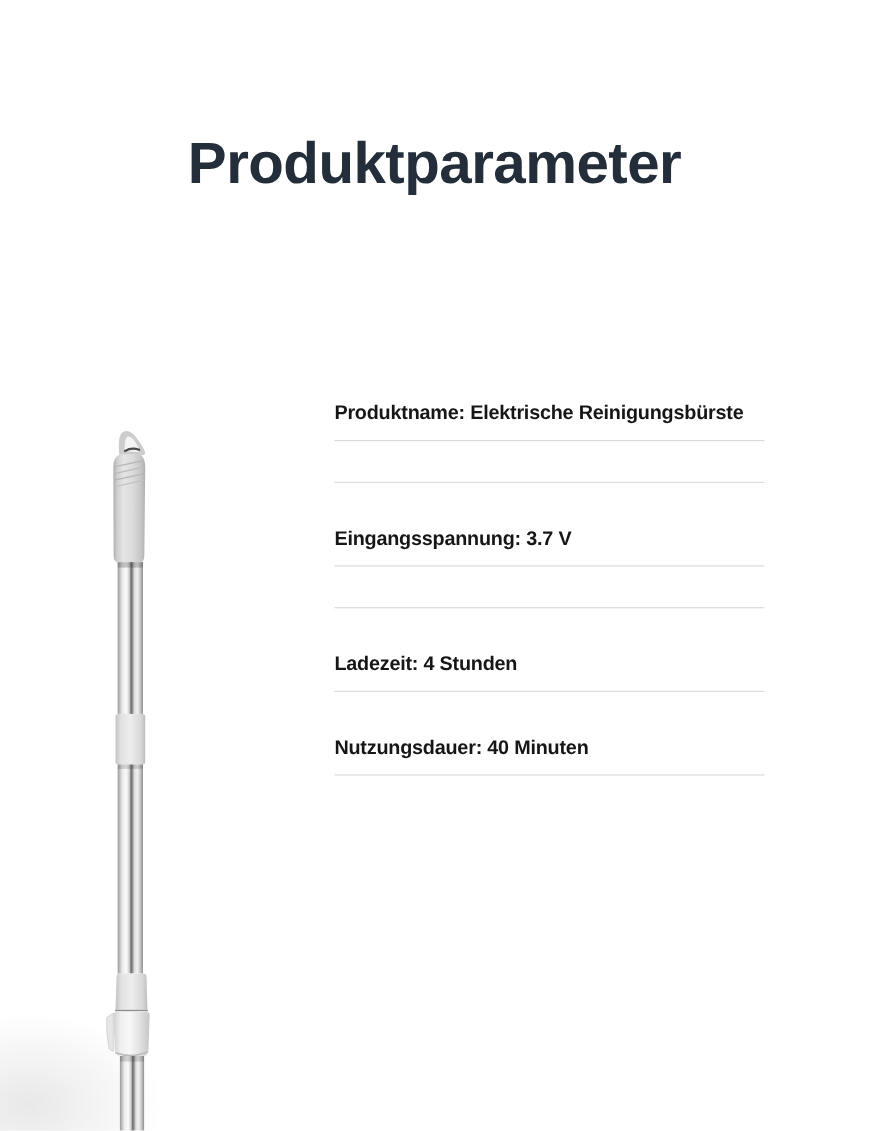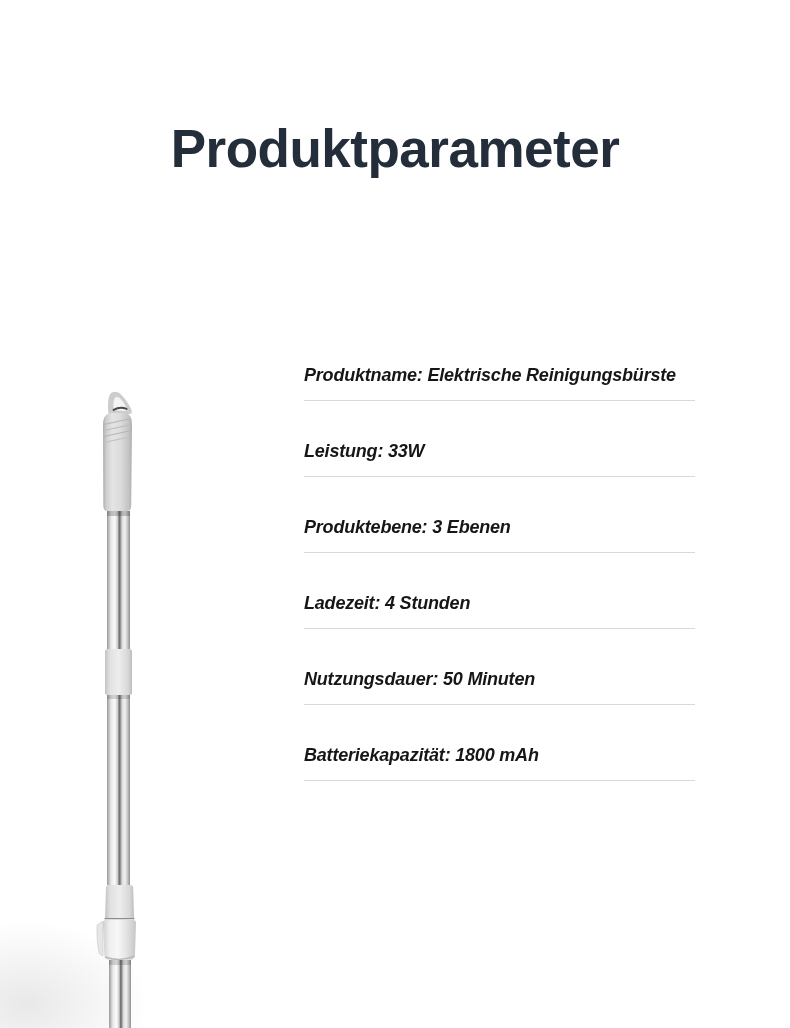--- a/index.html
+++ b/index.html
@@ -47,21 +47,20 @@
   }
   .spec-row { display: block; }
   .spec-text {
     display: block;
     font-size: 18px;
     line-height: 26px;
     font-weight: 700;
     color: #161616;
     white-space: nowrap;
     letter-spacing: -0.2px;
-    font-style: italic;
   }
   .spec-divider {
     border: none;
     border-top: 1px solid #d9d9d9;
     margin: 12px 0 37px 0;
     height: 0;
   }
 </style>
 </head>
 <body>
@@ -154,34 +153,32 @@
       </g>
     </svg>
   </figure>
 
   <ul class="spec-list">
     <li class="spec-row">
       <span class="spec-text">Produktname: Elektrische Reinigungsbürste</span>
       <hr class="spec-divider">
     </li>
     <li class="spec-row">
-      <span class="spec-text">Leistung: 33W</span>
       <hr class="spec-divider">
     </li>
     <li class="spec-row">
-      <span class="spec-text">Produktebene: 3 Ebenen</span>
+      <span class="spec-text">Eingangsspannung: 3.7 V</span>
+      <hr class="spec-divider">
+    </li>
+    <li class="spec-row">
       <hr class="spec-divider">
     </li>
     <li class="spec-row">
       <span class="spec-text">Ladezeit: 4 Stunden</span>
       <hr class="spec-divider">
     </li>
     <li class="spec-row">
-      <span class="spec-text">Nutzungsdauer: 50 Minuten</span>
-      <hr class="spec-divider">
-    </li>
-    <li class="spec-row">
-      <span class="spec-text">Batteriekapazität: 1800 mAh</span>
+      <span class="spec-text">Nutzungsdauer: 40 Minuten</span>
       <hr class="spec-divider">
     </li>
   </ul>
 
 </div>
 
 </body></html>

